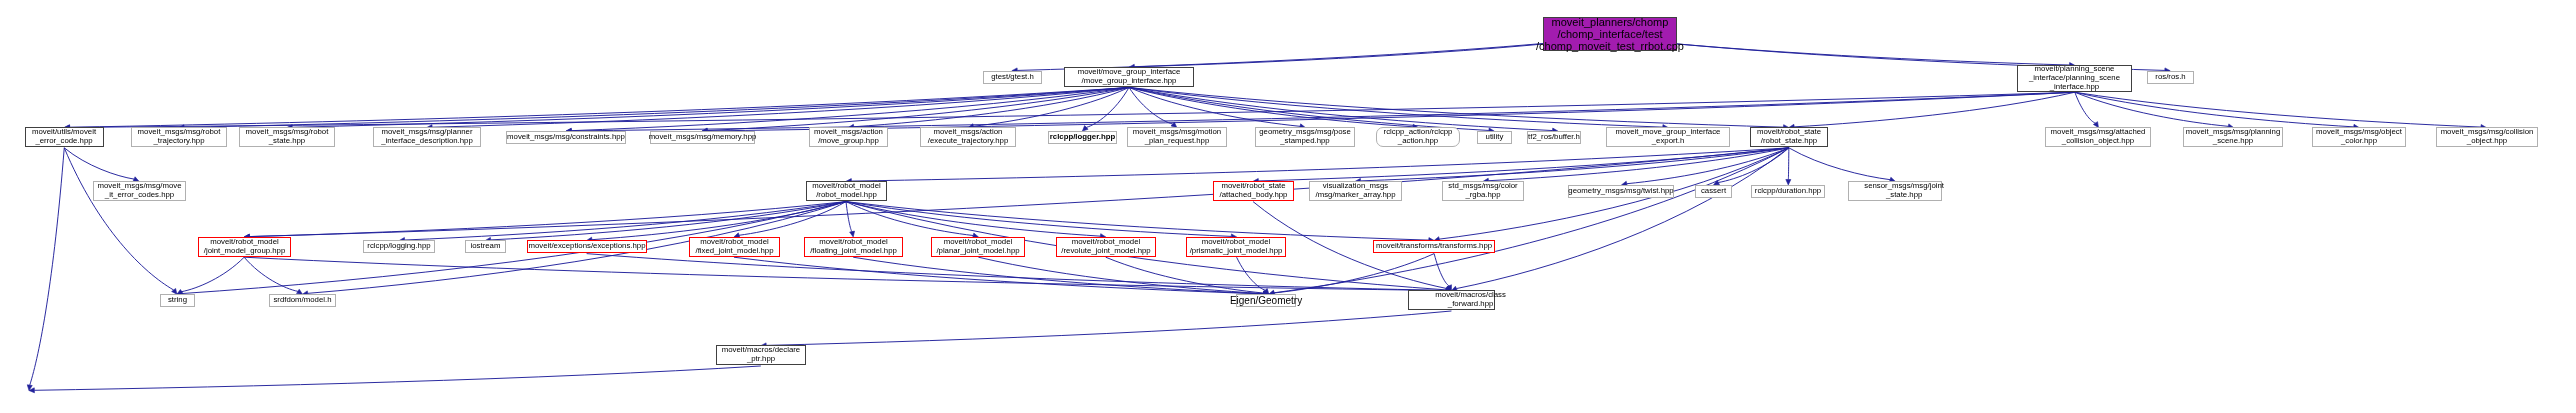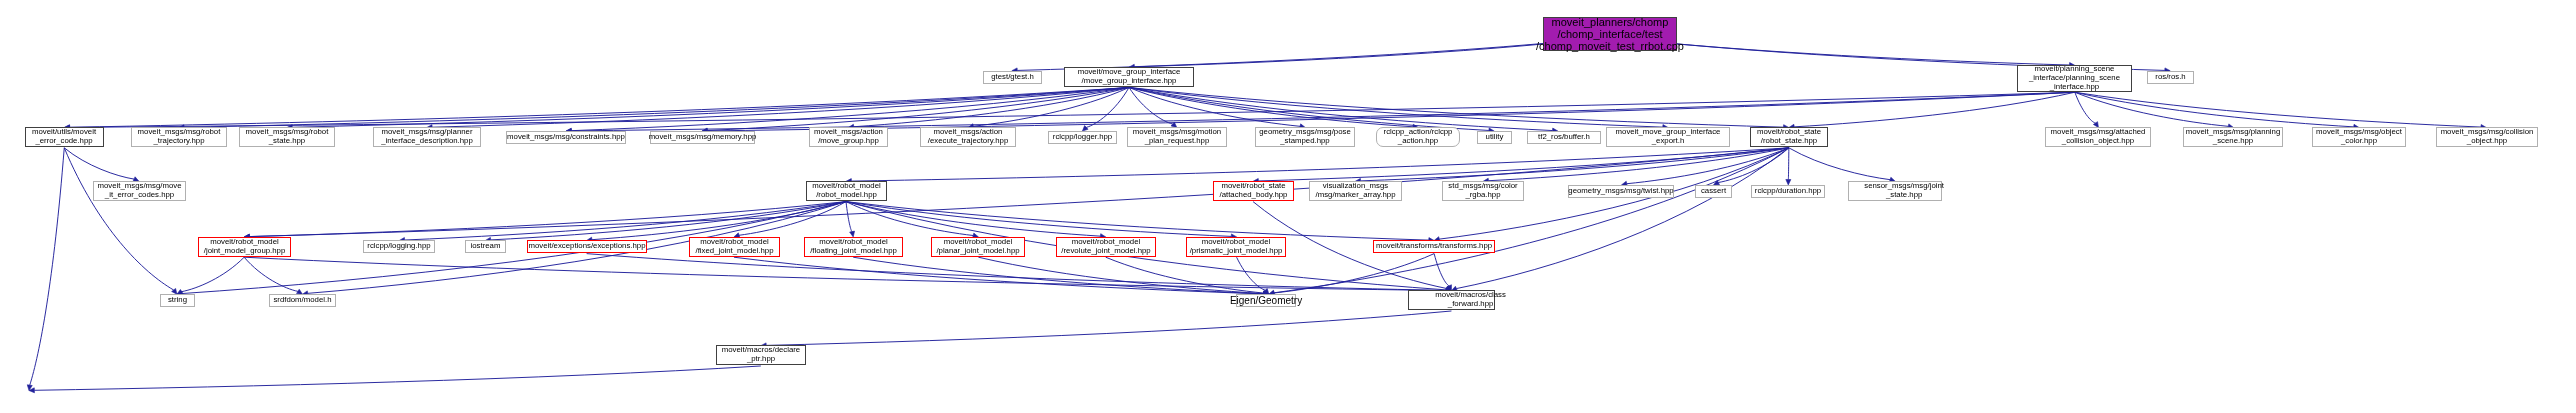--- a/index.html
+++ b/index.html
@@ -184,29 +184,29 @@
       <div class="node " style="left: 239px; top: 127px; width: 96px; height: 20.3px;">moveit_msgs/msg/robot
 _state.hpp</div>
       <div class="node " style="left: 373px; top: 127px; width: 108px; height: 20.3px;">moveit_msgs/msg/planner
 _interface_description.hpp</div>
       <div class="node " style="left: 506px; top: 131px; width: 120px; height: 13px; font-size: 7.8px;">moveit_msgs/msg/constraints.hpp</div>
       <div class="node " style="left: 650px; top: 131px; width: 105px; height: 13px; font-size: 7.8px;">moveit_msgs/msg/memory.hpp</div>
       <div class="node " style="left: 809px; top: 127px; width: 79px; height: 20.3px;">moveit_msgs/action
 /move_group.hpp</div>
       <div class="node " style="left: 920px; top: 127px; width: 96px; height: 20.3px;">moveit_msgs/action
 /execute_trajectory.hpp</div>
-      <div class="node " style="left: 1048px; top: 131px; width: 69px; height: 13px; font-size: 7.8px;">rclcpp/logger.hpp</div>
+      <div class="node " style="left: 1048px; top: 131px; width: 69px; height: 13px; font-size: 7.8px; font-weight: bold;">rclcpp/logger.hpp</div>
       <div class="node " style="left: 1127px; top: 127px; width: 100px; height: 20.3px;">moveit_msgs/msg/motion
 _plan_request.hpp</div>
       <div class="node " style="left: 1255px; top: 127px; width: 100px; height: 20.3px;">geometry_msgs/msg/pose
 _stamped.hpp</div>
       <div class="node " style="left: 1376px; top: 127px; width: 84px; height: 20.3px; border-radius: 7px;">rclcpp_action/rclcpp
 _action.hpp</div>
       <div class="node " style="left: 1477px; top: 131px; width: 35px; height: 13px; font-size: 7.8px;">utility</div>
-      <div class="node " style="left: 1527px; top: 131px; width: 74px; height: 13px; font-size: 7.8px;">tf2_ros/buffer.h</div>
+      <div class="node " style="left: 1527px; top: 131px; width: 54px; height: 13px; font-size: 7.8px;">tf2_ros/buffer.h</div>
       <div class="node " style="left: 1606px; top: 127px; width: 124px; height: 20.3px;">moveit_move_group_interface
 _export.h</div>
       <div class="node hdr" style="left: 1750px; top: 127px; width: 78px; height: 20.3px;">moveit/robot_state
 /robot_state.hpp</div>
       <div class="node " style="left: 2045px; top: 127px; width: 106px; height: 20.3px;">moveit_msgs/msg/attached
 _collision_object.hpp</div>
       <div class="node " style="left: 2183px; top: 127px; width: 100px; height: 20.3px;">moveit_msgs/msg/planning
 _scene.hpp</div>
       <div class="node " style="left: 2312px; top: 127px; width: 94px; height: 20.3px;">moveit_msgs/msg/object
 _color.hpp</div>

